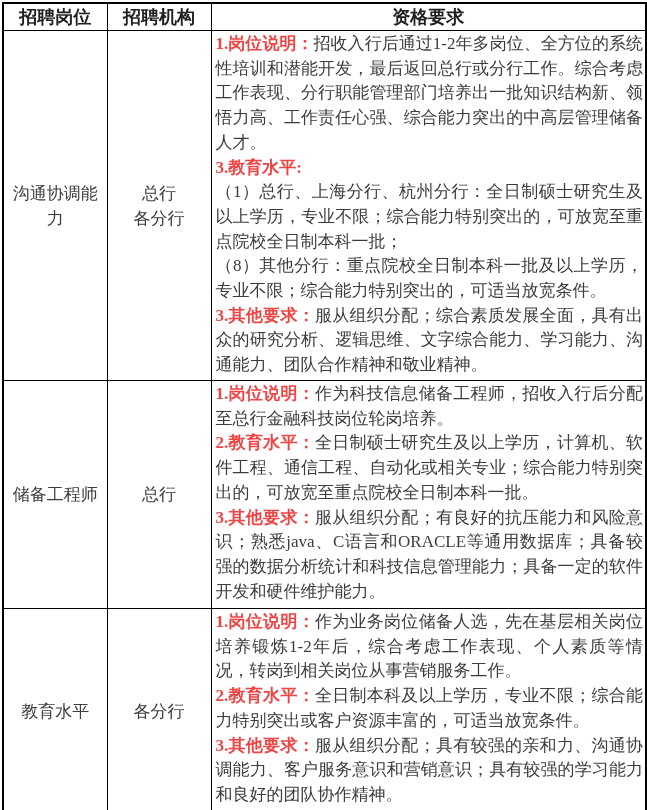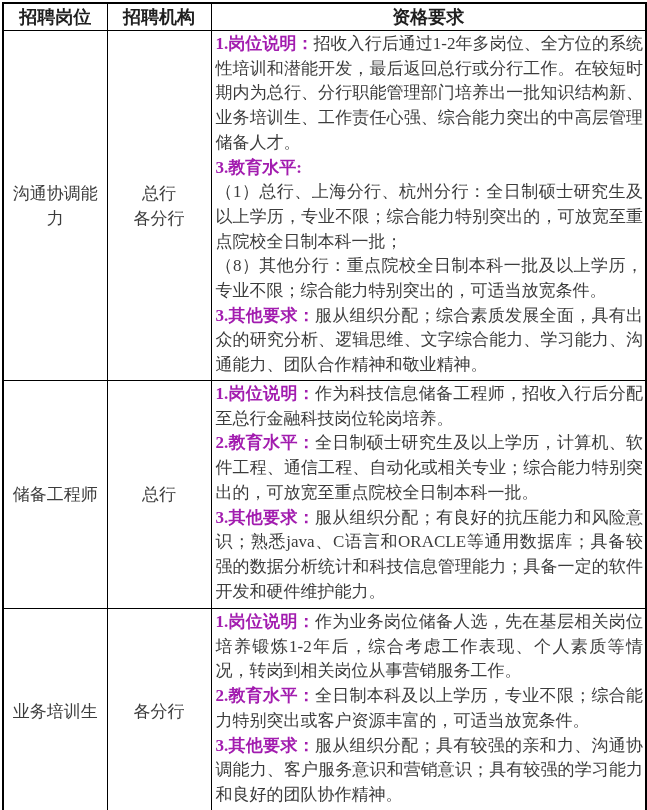--- a/index.html
+++ b/index.html
@@ -55,21 +55,21 @@
   }
   td.req-cell p {
     margin: 0;
     text-align: justify;
     text-justify: inter-character;
     word-break: break-all;
     color: #3c3c3c;
   }
   td.req-cell b {
     font-weight: bold;
-    color: #a21caf;
+    color: #ef4444;
   }
   tr.r1 td { height: 345px; }
   tr.r2 td { height: 223px; }
   tr.r3 td { height: 201px; }
   .org-line { display: block; }
 </style>
 </head>
 <body>
 
 <div class="page">
@@ -90,21 +90,21 @@
 
       <tr class="r1">
         <td class="center-cell">
           <span>沟通协调能力</span>
         </td>
         <td class="center-cell">
           <span class="org-line">总行</span>
           <span class="org-line">各分行</span>
         </td>
         <td class="req-cell">
-          <p><b>1.岗位说明：</b><span>招收入行后通过1-2年多岗位、全方位的系统性培训和潜能开发，最后返回总行或分行工作。在较短时期内为总行、分行职能管理部门培养出一批知识结构新、业务培训生、工作责任心强、综合能力突出的中高层管理储备人才。</span></p>
+          <p><b>1.岗位说明：</b><span>招收入行后通过1-2年多岗位、全方位的系统性培训和潜能开发，最后返回总行或分行工作。综合考虑工作表现、分行职能管理部门培养出一批知识结构新、领悟力高、工作责任心强、综合能力突出的中高层管理储备人才。</span></p>
           <p><b>3.教育水平:</b><span></span></p>
           <p><b></b><span>（1）总行、上海分行、杭州分行：全日制硕士研究生及以上学历，专业不限；综合能力特别突出的，可放宽至重点院校全日制本科一批；</span></p>
           <p><b></b><span>（8）其他分行：重点院校全日制本科一批及以上学历，专业不限；综合能力特别突出的，可适当放宽条件。</span></p>
           <p><b>3.其他要求：</b><span>服从组织分配；综合素质发展全面，具有出众的研究分析、逻辑思维、文字综合能力、学习能力、沟通能力、团队合作精神和敬业精神。</span></p>
         </td>
       </tr>
 
       <tr class="r2">
         <td class="center-cell">
           <span>储备工程师</span>
@@ -114,21 +114,21 @@
         </td>
         <td class="req-cell">
           <p><b>1.岗位说明：</b><span>作为科技信息储备工程师，招收入行后分配至总行金融科技岗位轮岗培养。</span></p>
           <p><b>2.教育水平：</b><span>全日制硕士研究生及以上学历，计算机、软件工程、通信工程、自动化或相关专业；综合能力特别突出的，可放宽至重点院校全日制本科一批。</span></p>
           <p><b>3.其他要求：</b><span>服从组织分配；有良好的抗压能力和风险意识；熟悉java、C语言和ORACLE等通用数据库；具备较强的数据分析统计和科技信息管理能力；具备一定的软件开发和硬件维护能力。</span></p>
         </td>
       </tr>
 
       <tr class="r3">
         <td class="center-cell">
-          <span>业务培训生</span>
+          <span>教育水平</span>
         </td>
         <td class="center-cell">
           <span class="org-line">各分行</span>
         </td>
         <td class="req-cell">
           <p><b>1.岗位说明：</b><span>作为业务岗位储备人选，先在基层相关岗位培养锻炼1-2年后，综合考虑工作表现、个人素质等情况，转岗到相关岗位从事营销服务工作。</span></p>
           <p><b>2.教育水平：</b><span>全日制本科及以上学历，专业不限；综合能力特别突出或客户资源丰富的，可适当放宽条件。</span></p>
           <p><b>3.其他要求：</b><span>服从组织分配；具有较强的亲和力、沟通协调能力、客户服务意识和营销意识；具有较强的学习能力和良好的团队协作精神。</span></p>
         </td>
       </tr>

